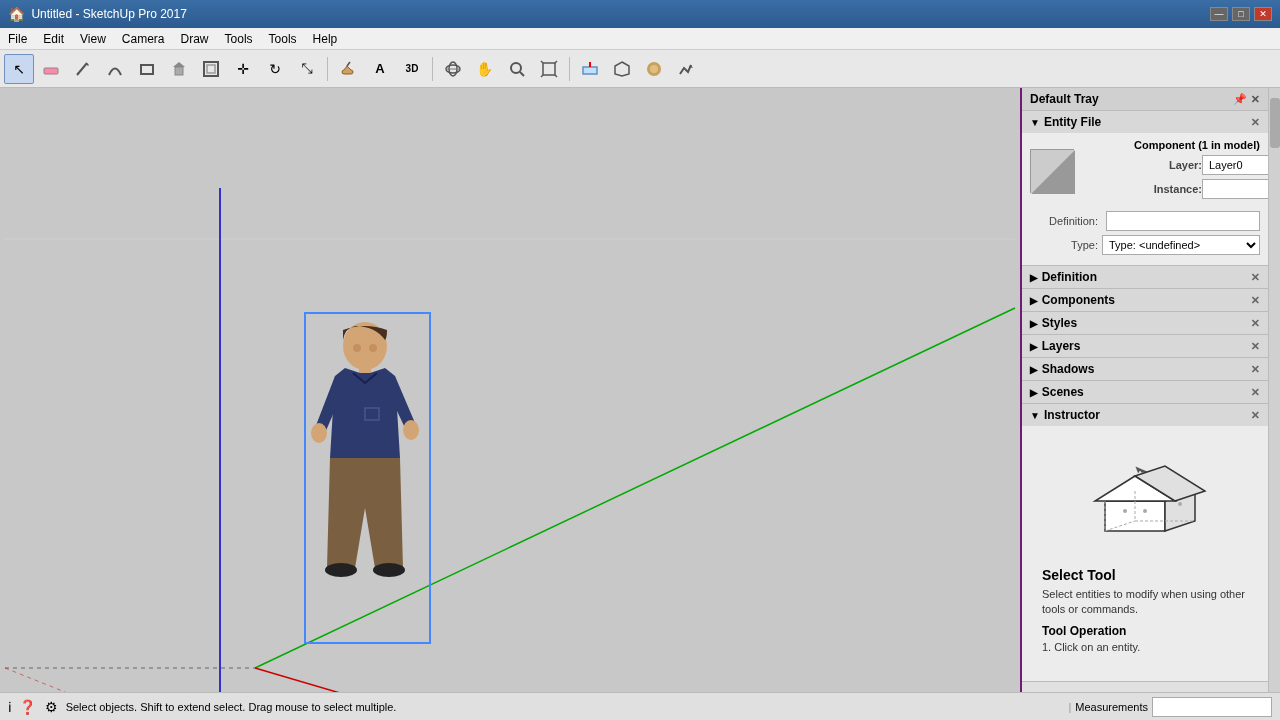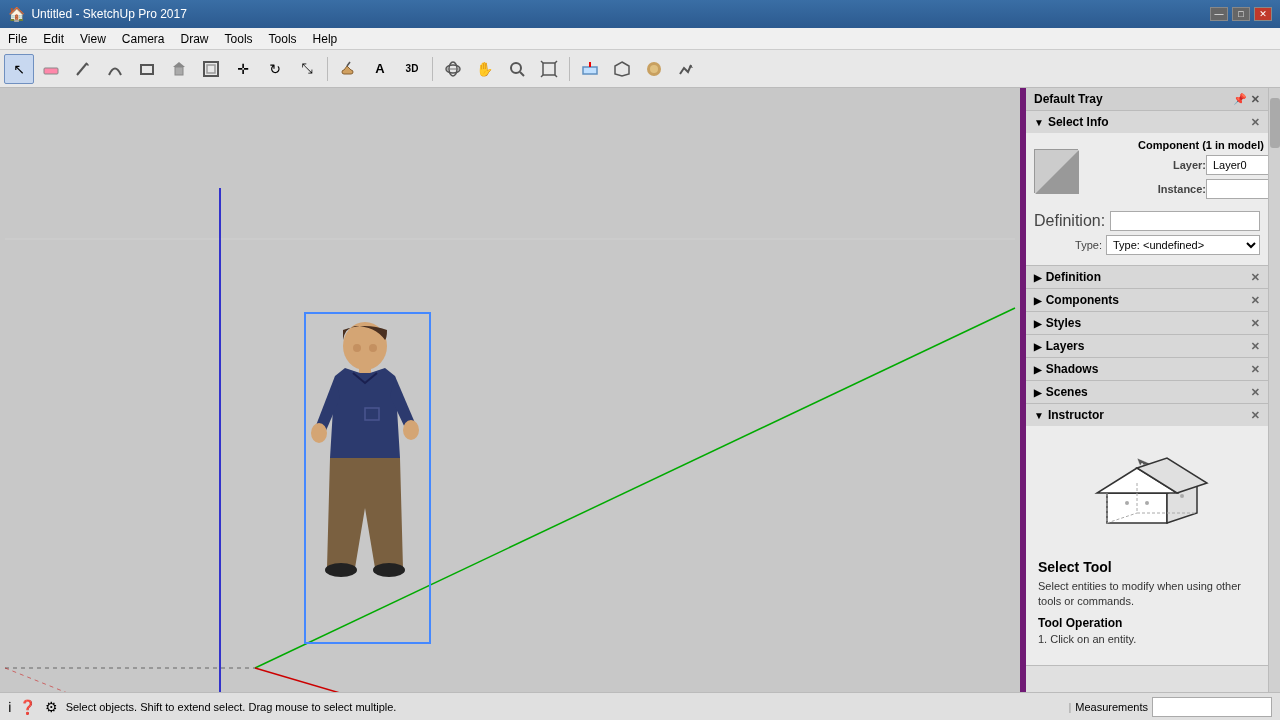--- a/index.html
+++ b/index.html
@@ -51,21 +51,21 @@
       display: flex; width: 100%; height: calc(720px - 28px - 22px - 38px - 28px);
     }
 
     
     #viewport {
       flex: 1; background: #c8c8c8; position: relative; overflow: hidden;
     }
 
     
     #right-panel {
-      width: 260px; background: #e0e0e0; border-left: 6px solid #701a75;
+      width: 260px; background: #e0e0e0; border-left: 2px solid #701a75;
       display: flex; flex-direction: column; overflow: hidden;
     }
 
     
     #tray-header {
       background: #d0d0d0; padding: 4px 8px;
       display: flex; align-items: center; justify-content: space-between;
       border-bottom: 1px solid #bbb; font-weight: bold; font-size: 12px;
     }
     .tray-header-icons { display: flex; gap: 4px; }
@@ -95,21 +95,21 @@
     .entity-field { display: flex; align-items: center; margin-bottom: 4px; font-size: 11px; }
     .entity-field label { width: 68px; text-align: right; color: #444; }
     .entity-field input, .entity-field select {
       flex: 1; height: 20px; border: 1px solid #aaa; background: white;
       font-size: 11px; padding: 0 2px;
     }
     .clearfix::after { content: ''; display: block; clear: both; }
 
     
     #instructor-content {
-      background: #ececec; padding: 12px;
+      background: #ececec; padding: 20px;
       flex: 1; overflow-y: auto;
     }
     .instructor-title { font-size: 14px; font-weight: bold; margin-bottom: 4px; }
     .instructor-text { font-size: 11px; color: #333; line-height: 1.4; margin-bottom: 6px; }
     .instructor-subtitle { font-size: 12px; font-weight: bold; margin-bottom: 2px; }
 
     
     #statusbar {
       width: 100%; height: 28px; background: #e0e0e0;
       display: flex; align-items: center; padding: 0 8px;
@@ -321,21 +321,21 @@
           <div class="tray-header-icons">
             <span class="tray-icon">📌</span>
             <span class="tray-icon">✕</span>
           </div>
         </div>
 
         <div class="panel-section">
           <div class="panel-section-header">
             <div style="display:flex; align-items:center; gap:4px;">
               <span style="font-size:10px;">▼</span>
-              <span>Select Info</span>
+              <span>Entity File</span>
             </div>
             <span style="font-size:11px; color:#666;">✕</span>
           </div>
           <div id="entity-info-content">
             <div class="entity-title clearfix">
               <div class="entity-preview">
                 <svg width="44" height="44" viewBox="0 0 44 44">
                   <polygon points="0,44 44,0 44,44" fill="#999"></polygon>
                   <polygon points="0,44 44,0 0,0" fill="#ccc"></polygon>
                 </svg>
@@ -349,21 +349,21 @@
                   </select>
                 </div>
                 <div class="entity-field">
                   <label>Instance:</label>
                   <input type="text" value="" style="">
                 </div>
               </div>
             </div>
             <div style="clear:both; margin-top:2px;">
               <div class="entity-field">
-                <label style="width:68px; text-align:right; margin-right:8px; color:#444; font-size:16px;">Definition:</label>
+                <label style="width:68px; text-align:right; margin-right:8px; color:#444; font-size:11px;">Definition:</label>
                 <input type="text" style="flex: 1 1 0%; height: 20px; border: 1px solid rgb(170, 170, 170); font-size: 11px; padding: 0px 2px;">
               </div>
               <div class="entity-field" style="margin-top:2px;">
                 <label style="width:68px; text-align:right; margin-right:4px; color:#444; font-size:11px;">Type:</label>
                 <select style="flex:1; height:20px; font-size:11px;">
                   <option>Type: &lt;undefined&gt;</option>
                 </select>
               </div>
             </div>
           </div>

